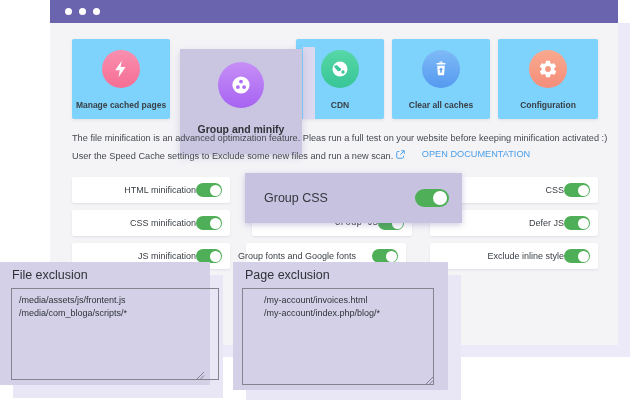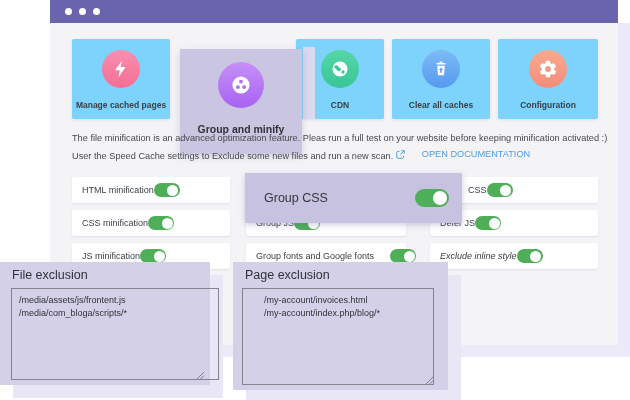--- a/index.html
+++ b/index.html
@@ -37,30 +37,30 @@
   .tab-active .tab-label{font-size:10.5px;color:#2F3338;}
 
   
   .desc{position:absolute;left:72px;top:131px;font-size:9.2px;color:#45494F;line-height:15.5px;
         white-space:nowrap;z-index:3;}
   .doc-link{color:#4A9EE8;cursor:pointer;display:inline-flex;align-items:center;gap:17px;vertical-align:baseline;}
 
   
   .row-card{position:absolute;height:26px;background:#fff;border-radius:2px;
             box-shadow:0 1px 2px rgba(70,70,120,.12);display:flex;align-items:center;
-            justify-content:flex-start;padding:0 8px 0 10px;box-sizing:border-box;z-index:1;}
+            justify-content:flex-end;padding:0 8px 0 10px;box-sizing:border-box;z-index:1;}
   .row-label{font-size:9px;color:#3B4046;white-space:nowrap;}
   #r-html{left:72px;top:177px;width:158px;}
   #r-css{left:72px;top:210px;width:158px;}
   #r-js{left:72px;top:243px;width:158px;}
-  #r-gjs{left:246px;top:210px;width:160px;}
+  #r-gjs{left:252px;top:210px;width:160px;font-family:Liberation Mono, monospace;}
   #r-gfonts{left:246px;top:243px;width:160px;gap:16px;}
   #r-dcss{left:430px;top:177px;width:168px;padding-left:38px;}
   #r-djs{left:430px;top:210px;width:168px;}
-  #r-inline{left:430px;top:243px;width:168px;font-style:italic;}
+  #r-inline{left:430px;top:243px;width:168px;}
   .toggle{width:26px;height:14px;border-radius:8px;background:#4FAF58;position:relative;
           flex:none;cursor:pointer;}
   .toggle::after{content:"";position:absolute;top:1.5px;right:1.5px;width:11px;height:11px;
                  border-radius:50%;background:#fff;}
 
   
   .callout{position:absolute;left:245px;top:173px;width:217px;height:50px;background:#C7C2DF;
            box-shadow:0 2px 6px rgba(90,80,150,.28);display:flex;align-items:center;
            justify-content:space-between;padding:0 13px 0 19px;box-sizing:border-box;z-index:4;}
   .callout-label{font-size:12.5px;color:#33383E;}

